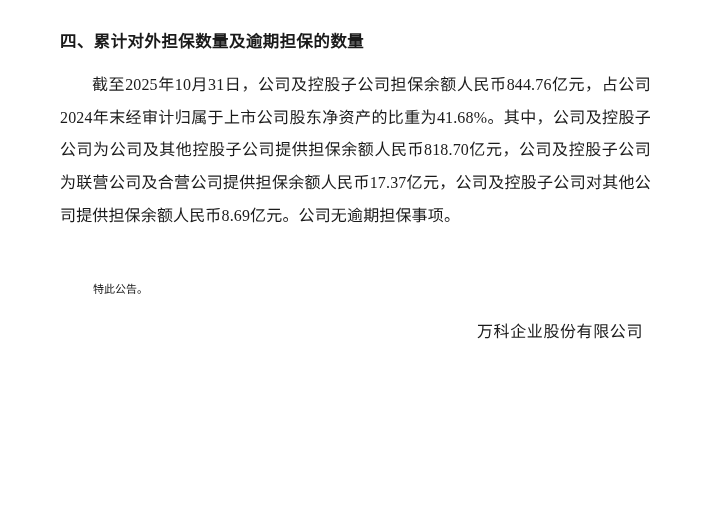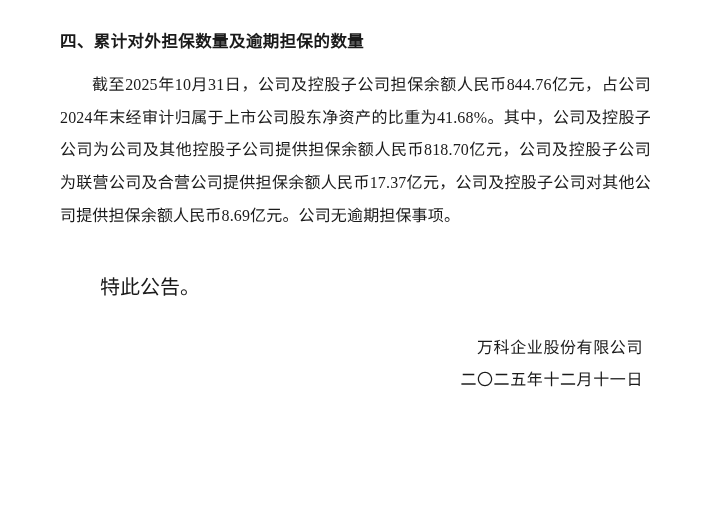--- a/index.html
+++ b/index.html
@@ -37,27 +37,27 @@
     margin: 0 16px 2px 0;
     letter-spacing: 0.15px;
   }
   .para.tight {
     margin-bottom: 0;
   }
   .spacer-lg {
     height: 34px;
   }
   .notice {
-    font-size: 20px;
+    font-size: 11px;
     line-height: 2.05;
     text-indent: 2em;
-    margin: 0;
+    margin: 11px;
   }
   .signature {
-    margin-top: 24px;
+    margin-top: 16px;
     font-size: 16px;
     line-height: 2.0;
     text-align: right;
     padding-right: 24px;
   }
   .signature div {
     letter-spacing: 0.6px;
   }
   .sig-company {
     padding-right: 0;
@@ -79,16 +79,15 @@
 
   <p class="para tight">截至2025年10月31日，公司及控股子公司担保余额人民币844.76亿元，占公司 2024年末经审计归属于上市公司股东净资产的比重为41.68%。其中，公司及控股子公司为公司及其他控股子公司提供担保余额人民币818.70亿元，公司及控股子公司为联营公司及合营公司提供担保余额人民币17.37亿元，公司及控股子公司对其他公司提供担保余额人民币8.69亿元。公司无逾期担保事项。</p>
 
 
   <div class="spacer-lg"></div>
 
   <p class="notice">特此公告。</p>
 
   <div class="signature">
     <div class="sig-company">万科企业股份有限公司</div>
-    <div class="sig-date">二〇二五年十二月十一日</div>
   </div>
 
 </div>
 
 </body></html>

